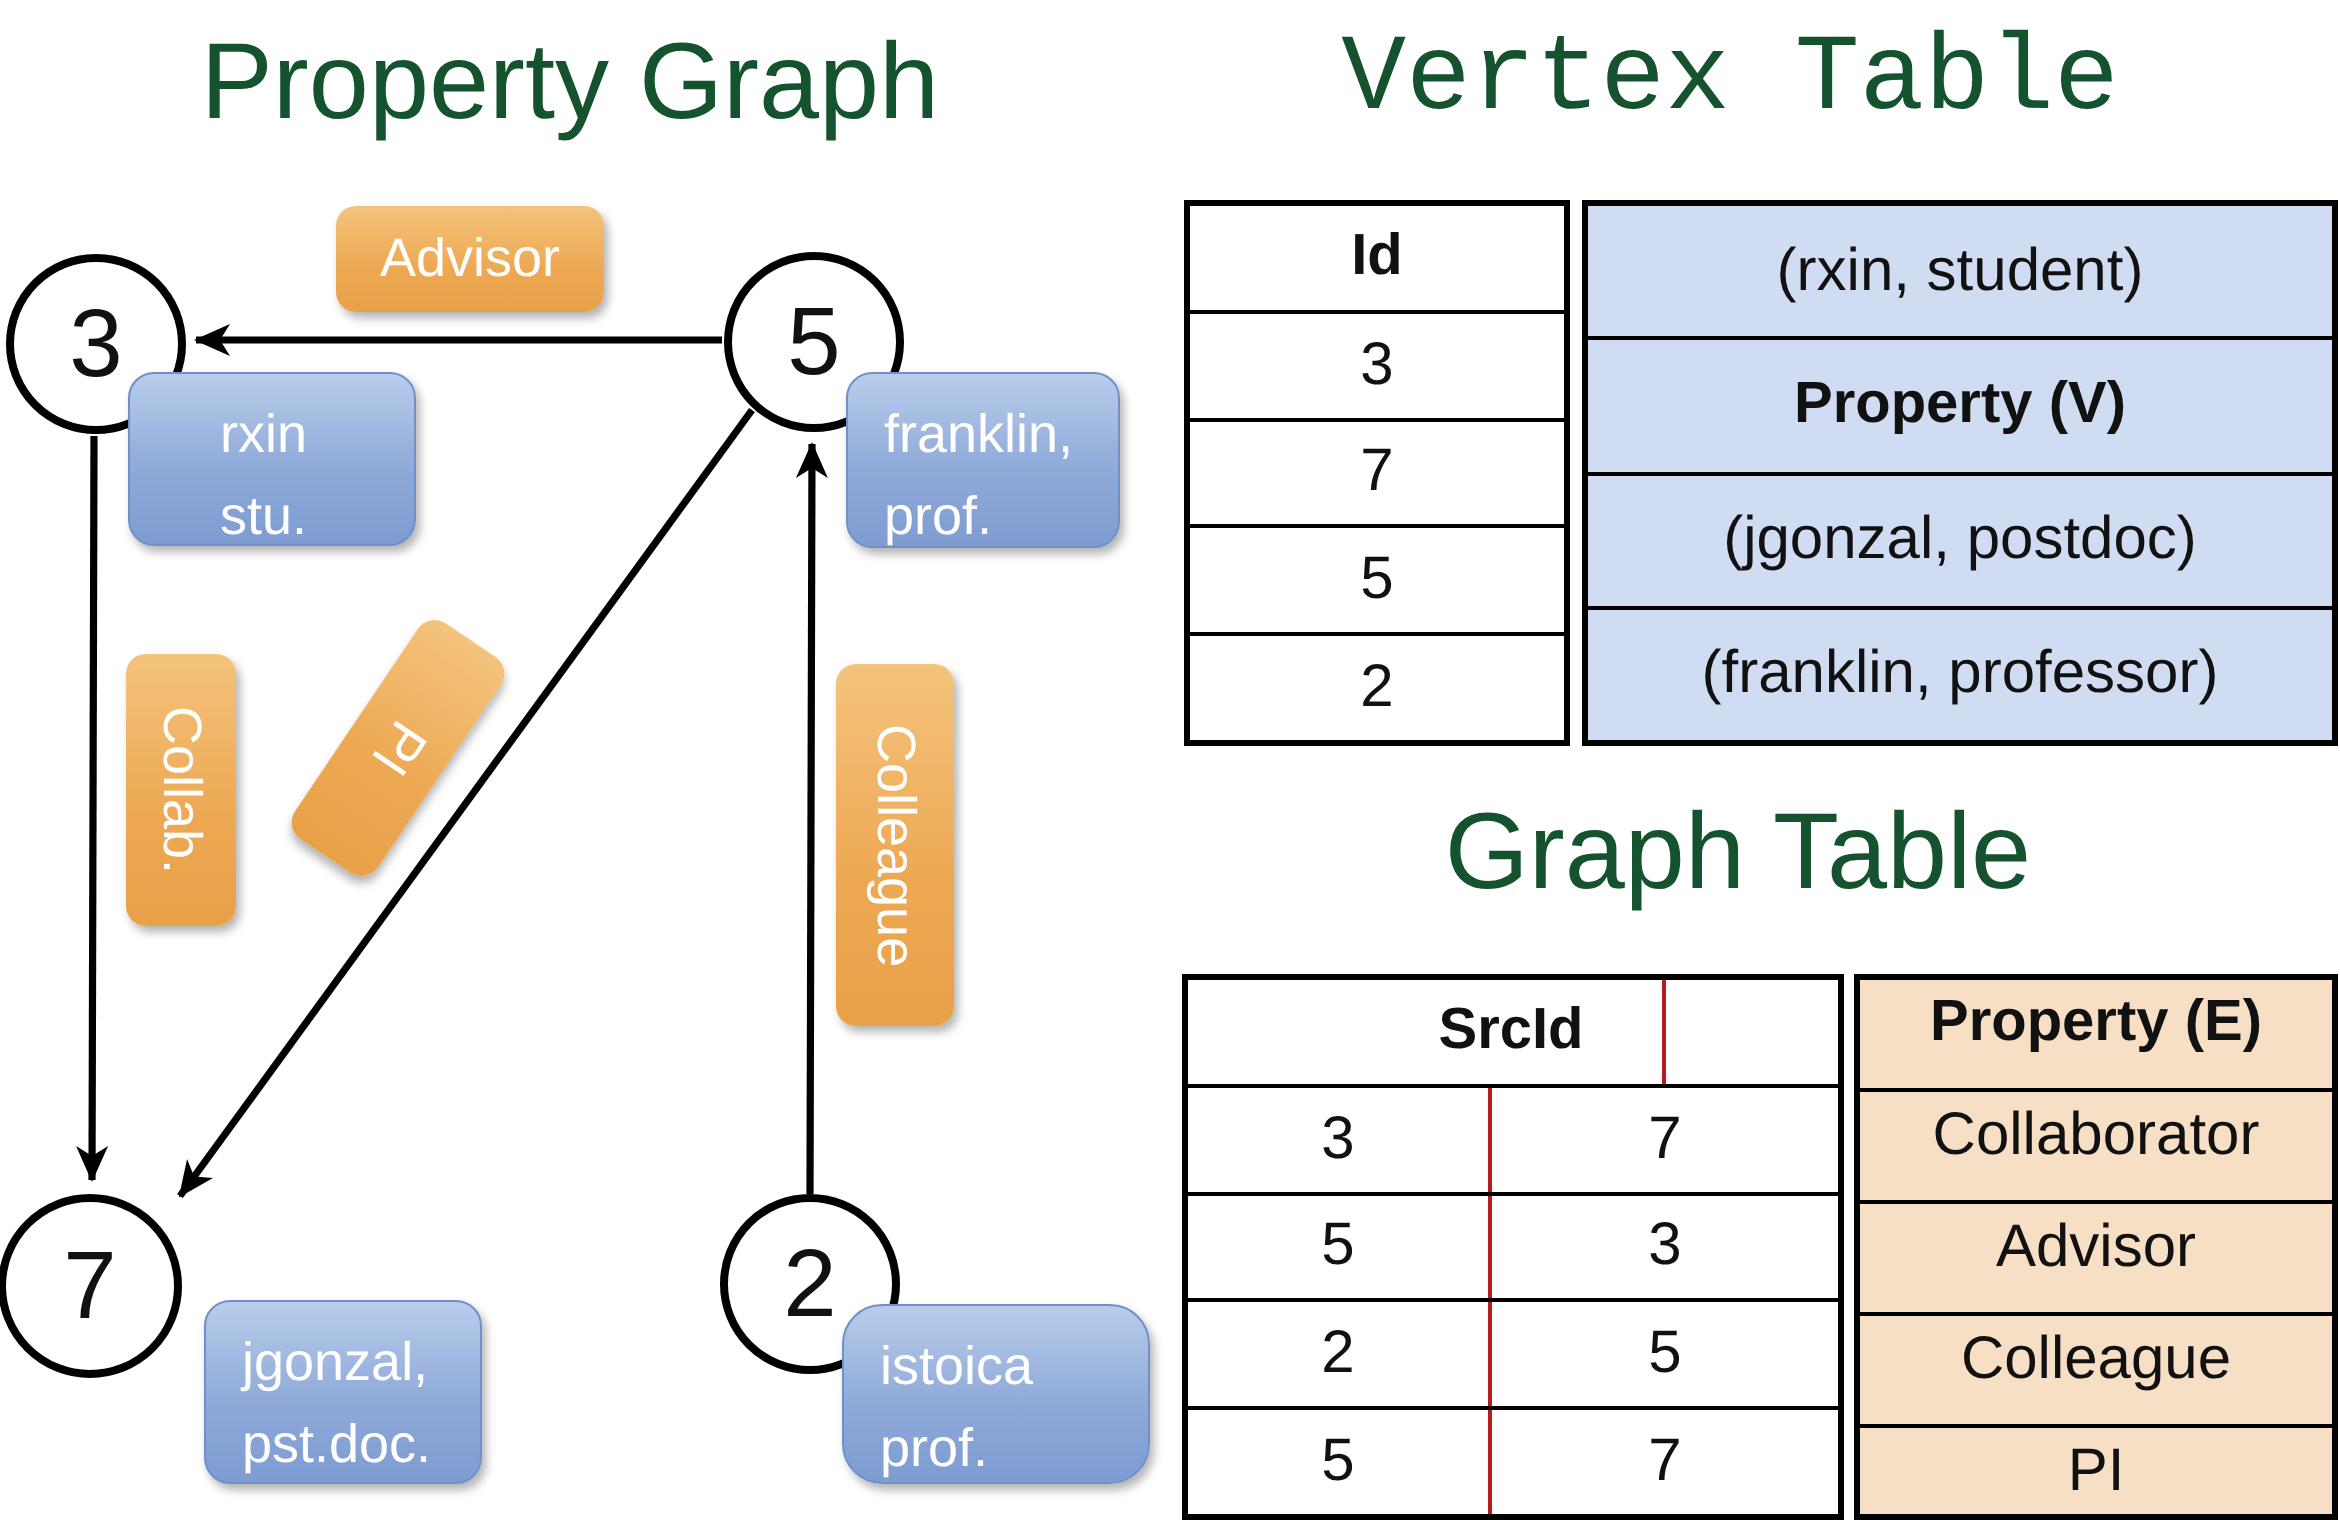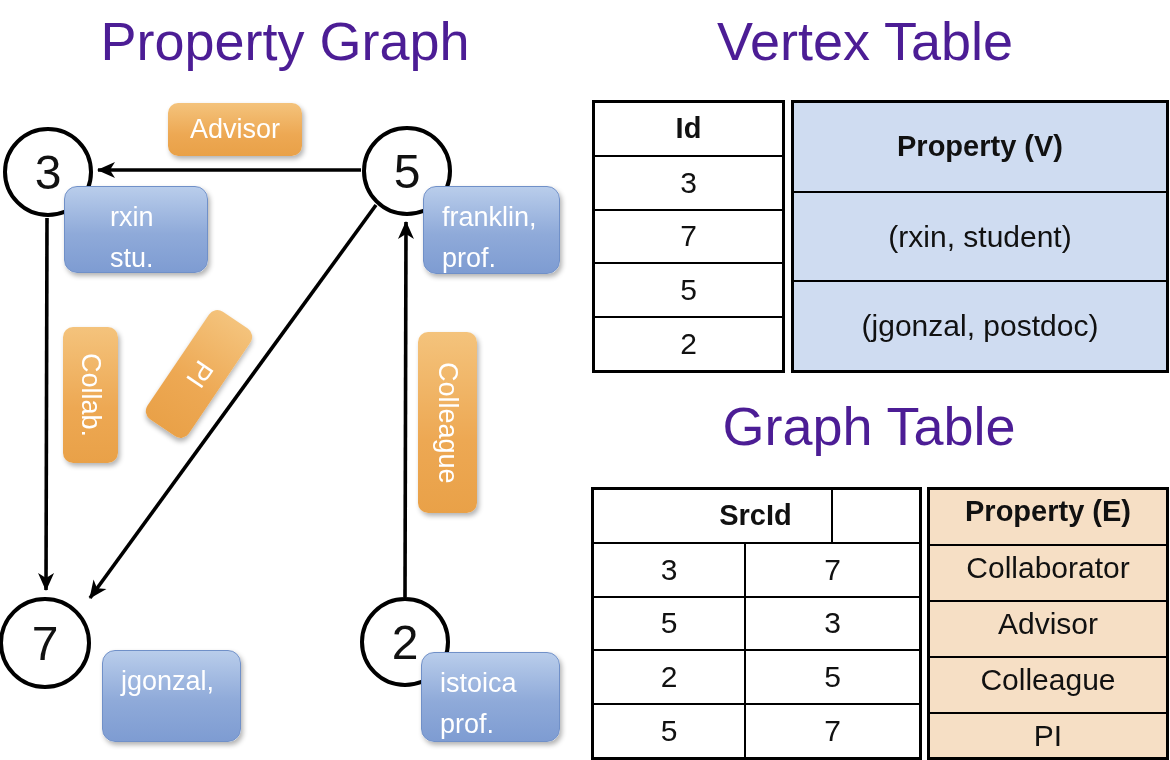--- a/index.html
+++ b/index.html
@@ -10,21 +10,21 @@
     background: #ffffff;
     font-family: "Liberation Sans", sans-serif;
     color: #111111;
     overflow: hidden;
   }
   .slide-title {
     position: absolute;
     font-size: 54px;
     font-weight: 300;
     letter-spacing: 0px;
-    color: #4c1d95;
+    color: #14532d;
     text-align: center;
     white-space: nowrap;
   }
   
   #edge-svg { position: absolute; left: 0; top: 0; z-index: 1; }
   .node-circle {
     position: absolute;
     width: 90px; height: 90px;
     box-sizing: border-box;
     border: 4px solid #000000;
@@ -73,21 +73,21 @@
     flex: 1;
     display: flex; align-items: center; justify-content: center;
     font-size: 30px;
     border-top: 2px solid #000000;
     text-align: center;
     white-space: nowrap;
   }
   .trow:first-child { border-top: none; }
   .trow.hdr { font-weight: bold; font-size: 29px; }
   .trow .cell { flex: 1; height: 100%; display: flex; align-items: center; justify-content: center; }
-  .trow .cell.src { flex: 0 0 150px; border-right: 2px solid #000000; }
+  .trow .cell.src { flex: 0 0 150px; border-right: 2px solid #b91c1c; }
   .fill-v { background: #cfdcf1; }
   .fill-e { background: #f6dfc5; gap: 11px; }
 </style>
 </head>
 <body>
 
 <div id="page">
 
   <div class="slide-title" style="left:35px; top:10px; width:500px;">Property Graph</div>
 
@@ -111,44 +111,46 @@
   <div class="vbox" style="left:64px; top:186px; width:144px; height:87px;padding-left:45px;">
     <span class="line">rxin</span>
     <span class="line">stu.</span>
   </div>
   <div class="vbox" style="left:423px; top:186px; width:137px; height:88px;">
     <span class="line">franklin,</span>
     <span class="line">prof.</span>
   </div>
   <div class="vbox" style="left:62px; top:650px; width:139px; height:92px;margin-left:40px;">
     <span class="line">jgonzal,</span>
+    <span class="line">pst.doc.</span>
   </div>
-  <div class="vbox" style="left:421px; top:652px; width:139px; height:90px;">
+  <div class="vbox" style="left:421px; top:652px; width:154px; height:90px;border-radius:20px;">
     <span class="line">istoica</span>
     <span class="line">prof.</span>
   </div>
 
   <div class="ebox" style="left:168px; top:103px; width:134px; height:53px;">Advisor</div>
   <div class="ebox vertical" style="left:63px; top:327px; width:55px; height:136px;">Collab.</div>
   <div class="ebox vertical" style="left:174px; top:309px; width:50px; height:130px; transform:rotate(34deg);">PI</div>
   <div class="ebox vertical" style="left:418px; top:332px; width:59px; height:181px;">Colleague</div>
 
-  <div class="slide-title" style="left:615px; top:10px; width:500px;">Vertex Table</div>
+  <div class="slide-title" style="left:615px; top:10px; width:500px;font-family:Liberation Mono, monospace;">Vertex Table</div>
 
   <div class="tcol" style="left:592px; top:100px; width:193px; height:273px;">
     <div class="trow hdr">Id</div>
     <div class="trow">3</div>
     <div class="trow">7</div>
     <div class="trow">5</div>
     <div class="trow">2</div>
   </div>
   <div class="tcol fill-v" style="left:791px; top:100px; width:378px; height:273px;">
+    <div class="trow fill-v">(rxin, student)</div>
     <div class="trow hdr fill-v">Property (V)</div>
-    <div class="trow fill-v">(rxin, student)</div>
     <div class="trow fill-v">(jgonzal, postdoc)</div>
+    <div class="trow fill-v">(franklin, professor)</div>
   </div>
 
   <div class="slide-title" style="left:619px; top:395px; width:500px;">Graph Table</div>
 
   <div class="tcol" style="left:591px; top:487px; width:331px; height:273px;">
     <div class="trow hdr">
       <span class="cell src">SrcId</span>
     </div>
     <div class="trow">
       <span class="cell src">3</span>

